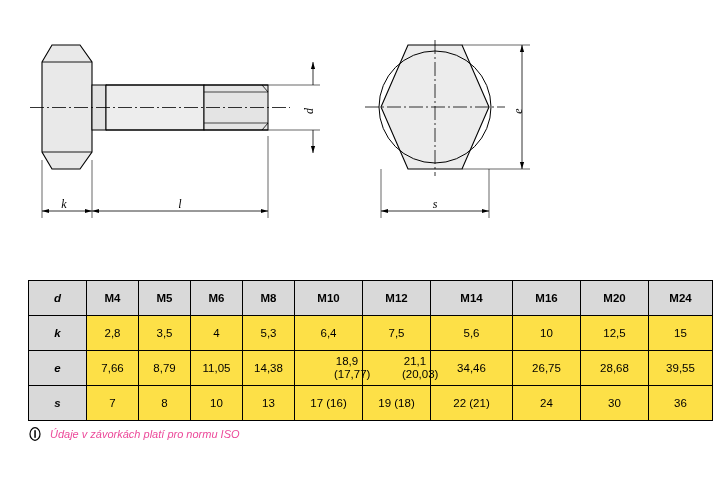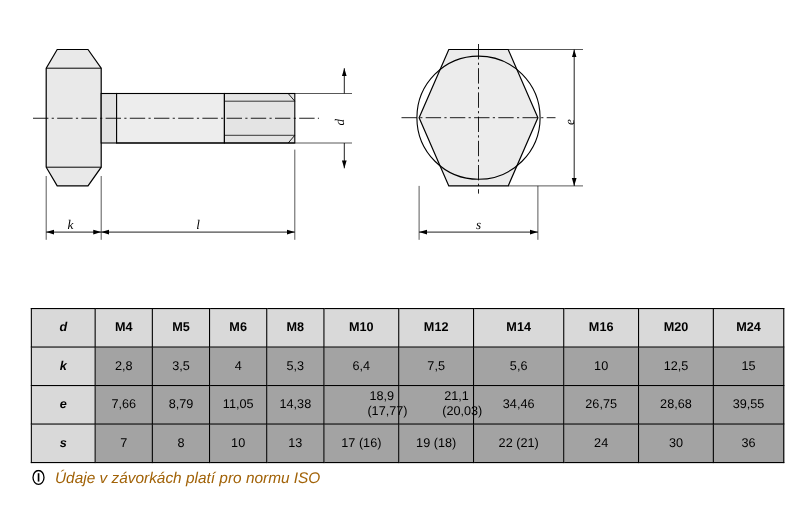--- a/index.html
+++ b/index.html
@@ -33,21 +33,21 @@
     width: 664px;
     table-layout: fixed;
   }
   table.spec td, table.spec th {
     border: 1px solid #000;
     text-align: center;
     vertical-align: middle;
     font-size: 11.5px;
     height: 32px;
     padding: 1px 2px;
-    background: #a3a3a3;
+    background: #fde047;
     font-weight: normal;
   }
   table.spec td.rowhead, table.spec th.rowhead {
     background: #d9d9d9;
     font-weight: bold;
     font-style: italic;
     width: 58px;
   }
   table.spec tr.header td, table.spec tr.header th {
     background: #d9d9d9;
@@ -69,22 +69,22 @@
     gap: 8px;
     height: 20px;
   }
   .note-icon {
     width: 14px;
     height: 14px;
     flex: 0 0 14px;
   }
   .note-text {
     font-style: italic;
-    font-size: 14px;
-    color: #a16207;
+    font-size: 11px;
+    color: #ec4899;
   }
 </style>
 </head>
 <body>
 
 <div class="drawing">
   <svg width="719" height="250" viewBox="0 0 719 250" xmlns="http://www.w3.org/2000/svg">
     <defs>
       <marker id="arrL" markerWidth="10" markerHeight="8" refX="9" refY="4" orient="auto">
         <path d="M9,4 L0,1.3 L0,6.7 Z" fill="#000"></path>

